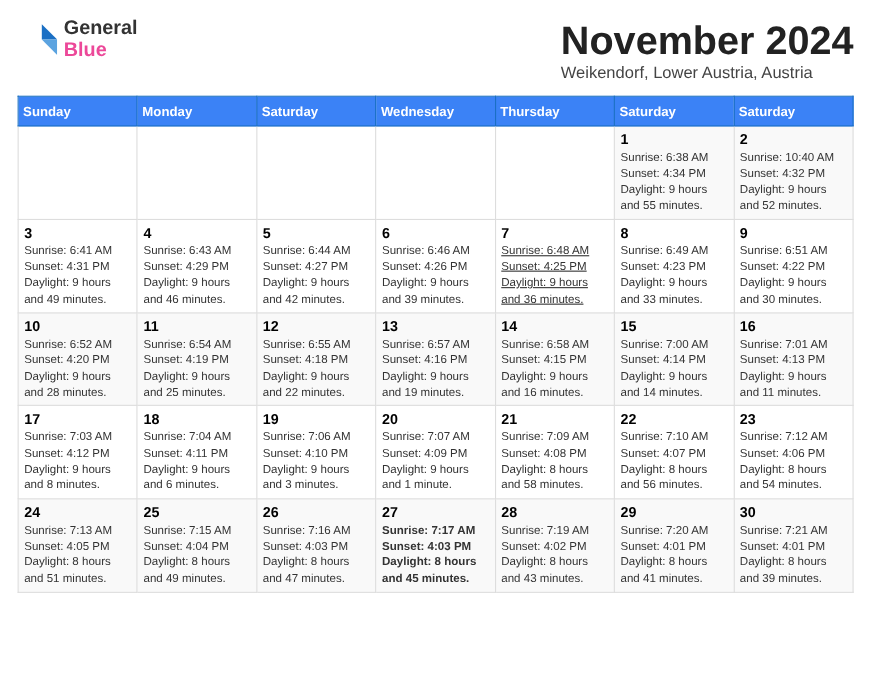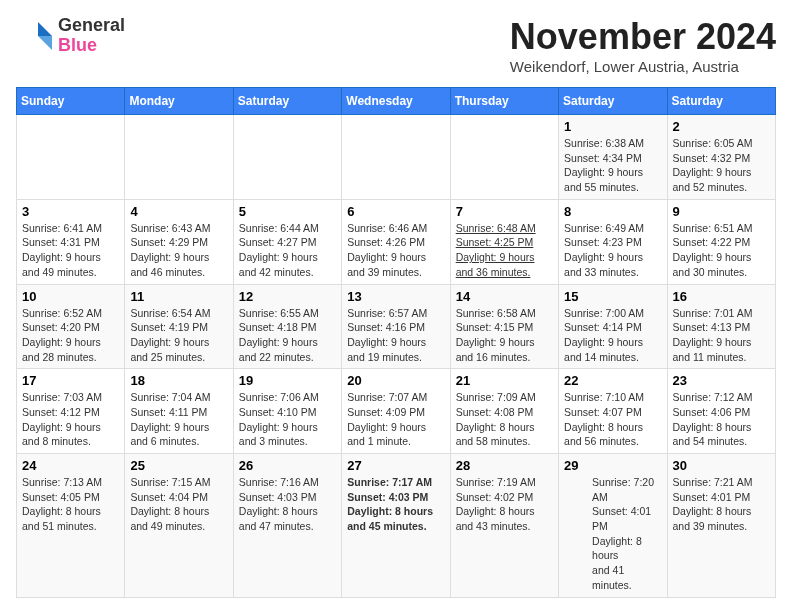--- a/index.html
+++ b/index.html
@@ -129,21 +129,21 @@
         <td class="empty-cell"></td>
         <td>
           <span class="day-num">1</span>
           <div class="day-info" style="white-space: pre-line;">Sunrise: 6:38 AM
 Sunset: 4:34 PM
 Daylight: 9 hours
 and 55 minutes.</div>
         </td>
         <td>
           <span class="day-num">2</span>
-          <div class="day-info" style="white-space: pre-line;">Sunrise: 6:05 AM
+          <div class="day-info" style="white-space: pre-line;">Sunrise: 10:40 AM
 Sunset: 4:32 PM
 Daylight: 9 hours
 and 52 minutes.</div>
         </td>
       </tr>
       <tr>
         <td>
           <span class="day-num">3</span>
           <div class="day-info" style="white-space: pre-line;">Sunrise: 6:41 AM
 Sunset: 4:31 PM
@@ -326,21 +326,21 @@
         </td>
         <td>
           <span class="day-num">28</span>
           <div class="day-info" style="white-space: pre-line;">Sunrise: 7:19 AM
 Sunset: 4:02 PM
 Daylight: 8 hours
 and 43 minutes.</div>
         </td>
         <td>
           <span class="day-num">29</span>
-          <div class="day-info" style="white-space: pre-line; margin-left: 28px;">Sunrise: 7:20 AM
+          <div class="day-info" style="white-space: pre-line;">Sunrise: 7:20 AM
 Sunset: 4:01 PM
 Daylight: 8 hours
 and 41 minutes.</div>
         </td>
         <td>
           <span class="day-num">30</span>
           <div class="day-info" style="white-space: pre-line;">Sunrise: 7:21 AM
 Sunset: 4:01 PM
 Daylight: 8 hours
 and 39 minutes.</div>

